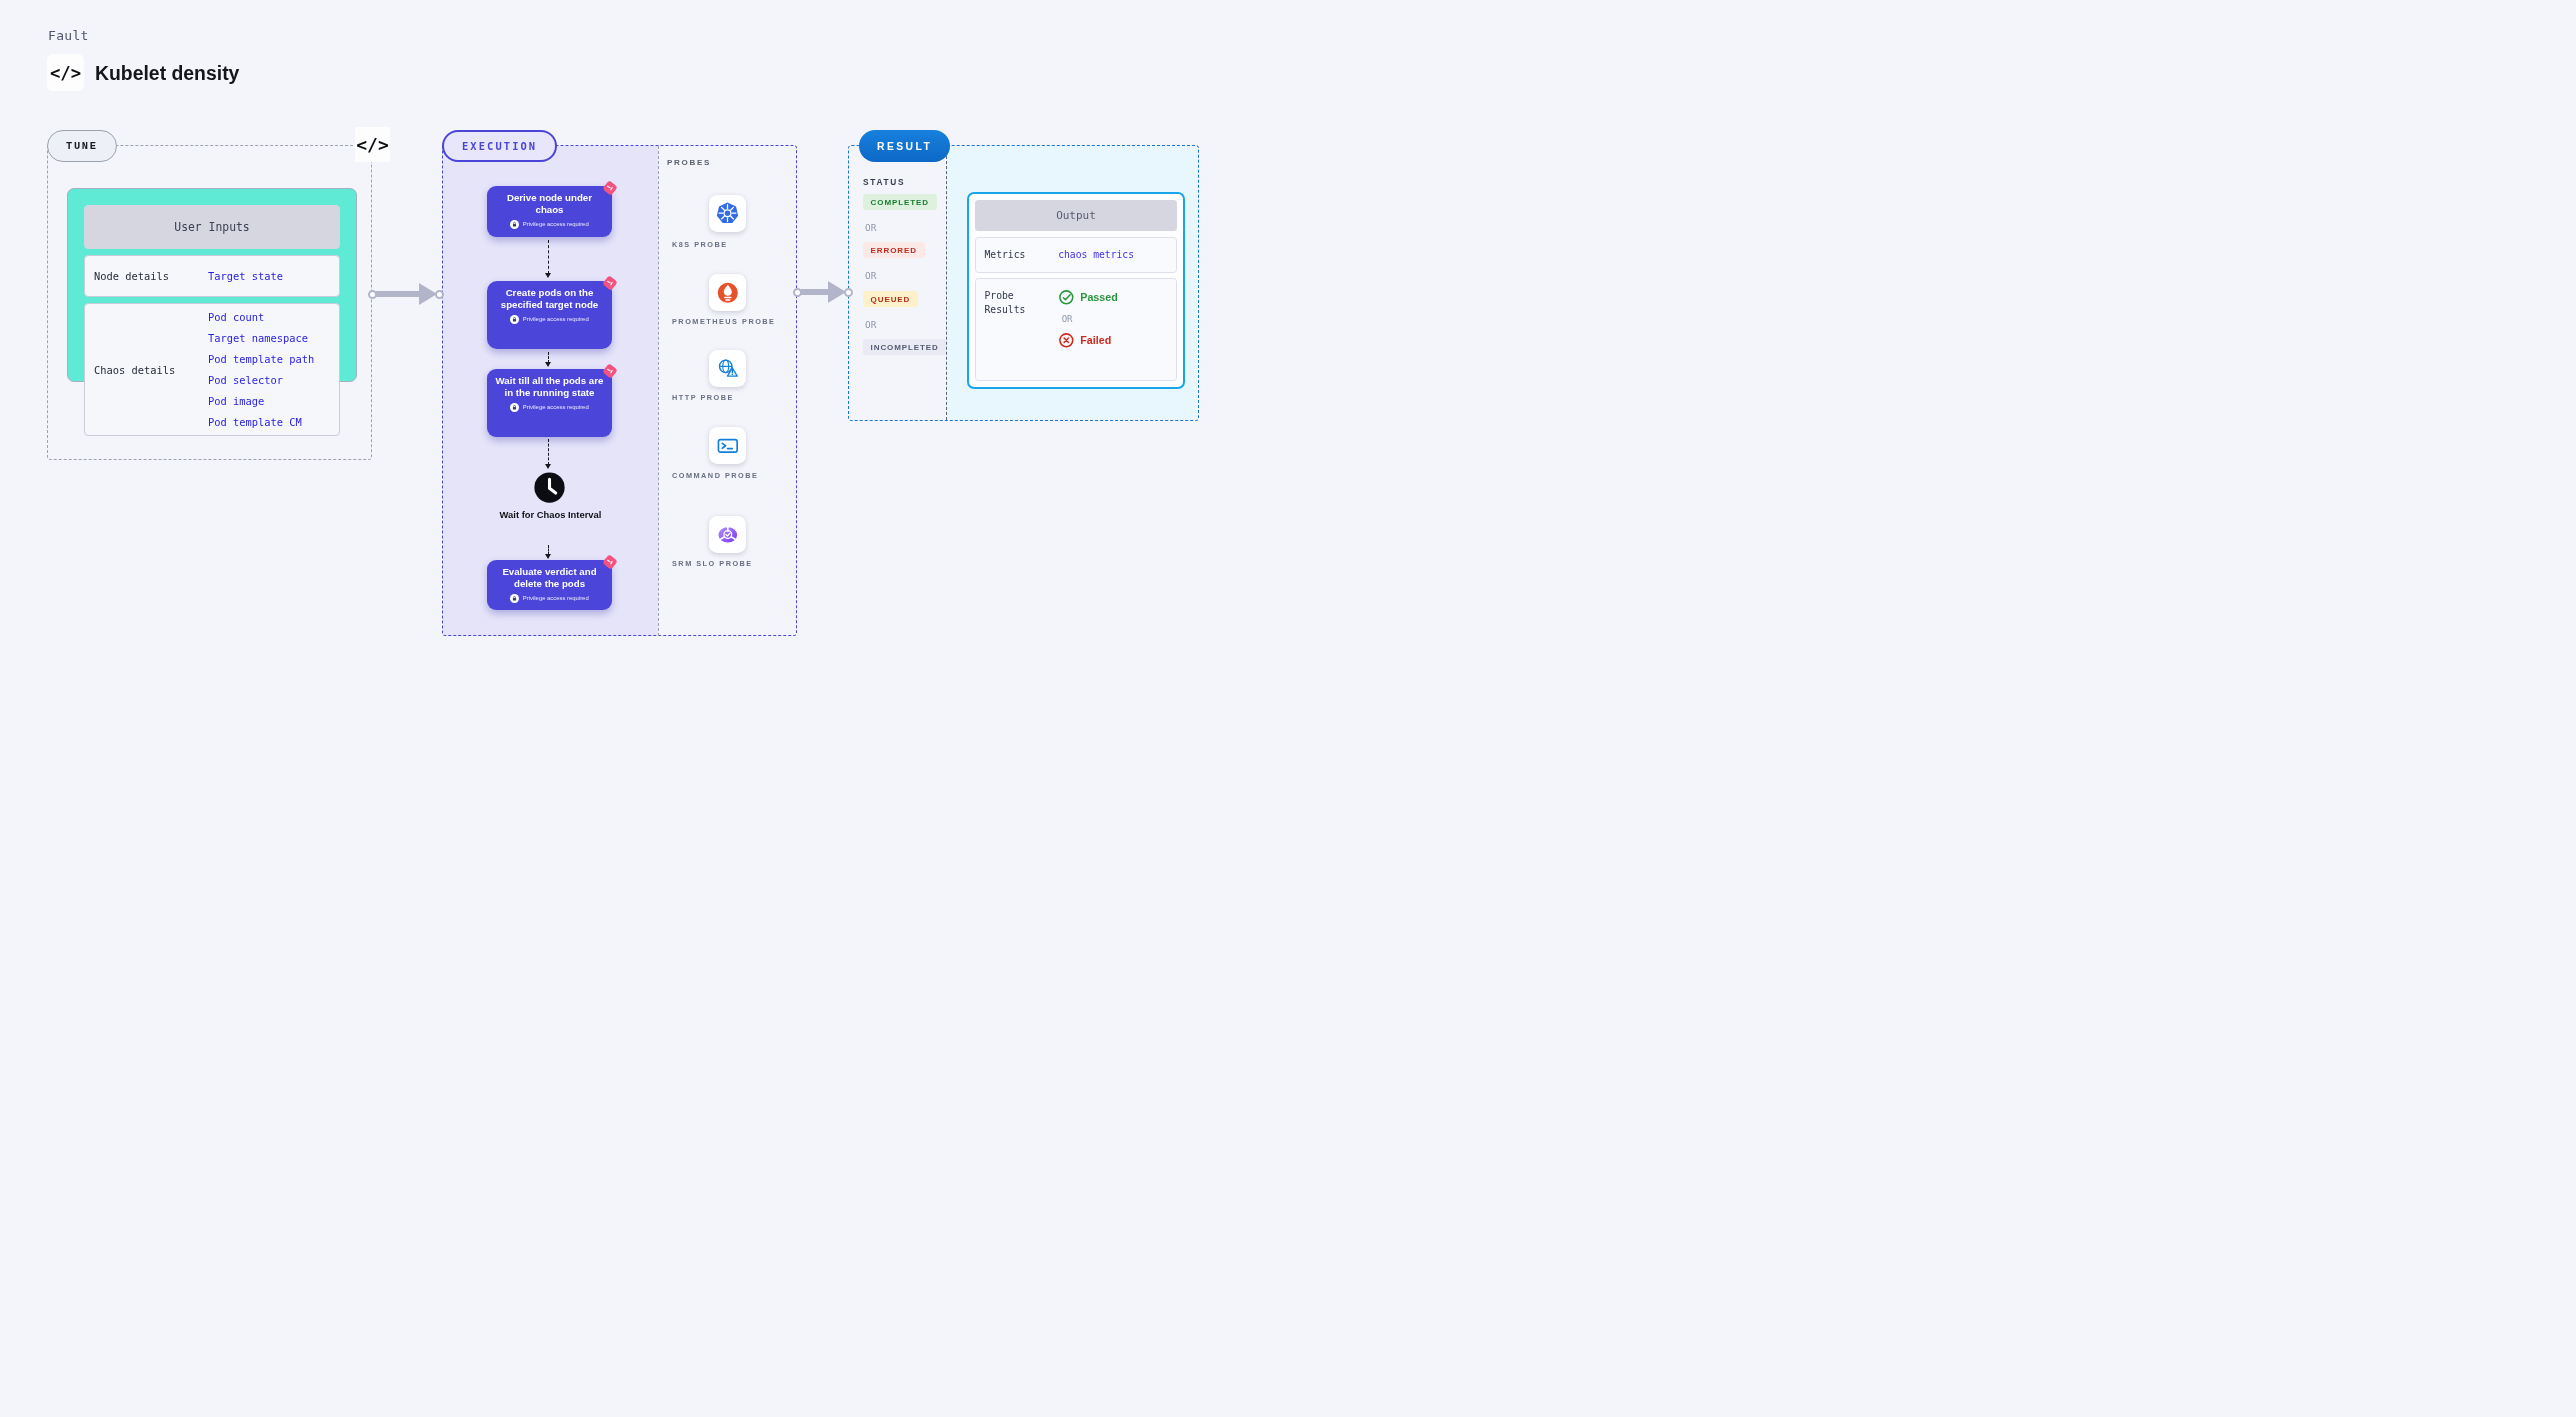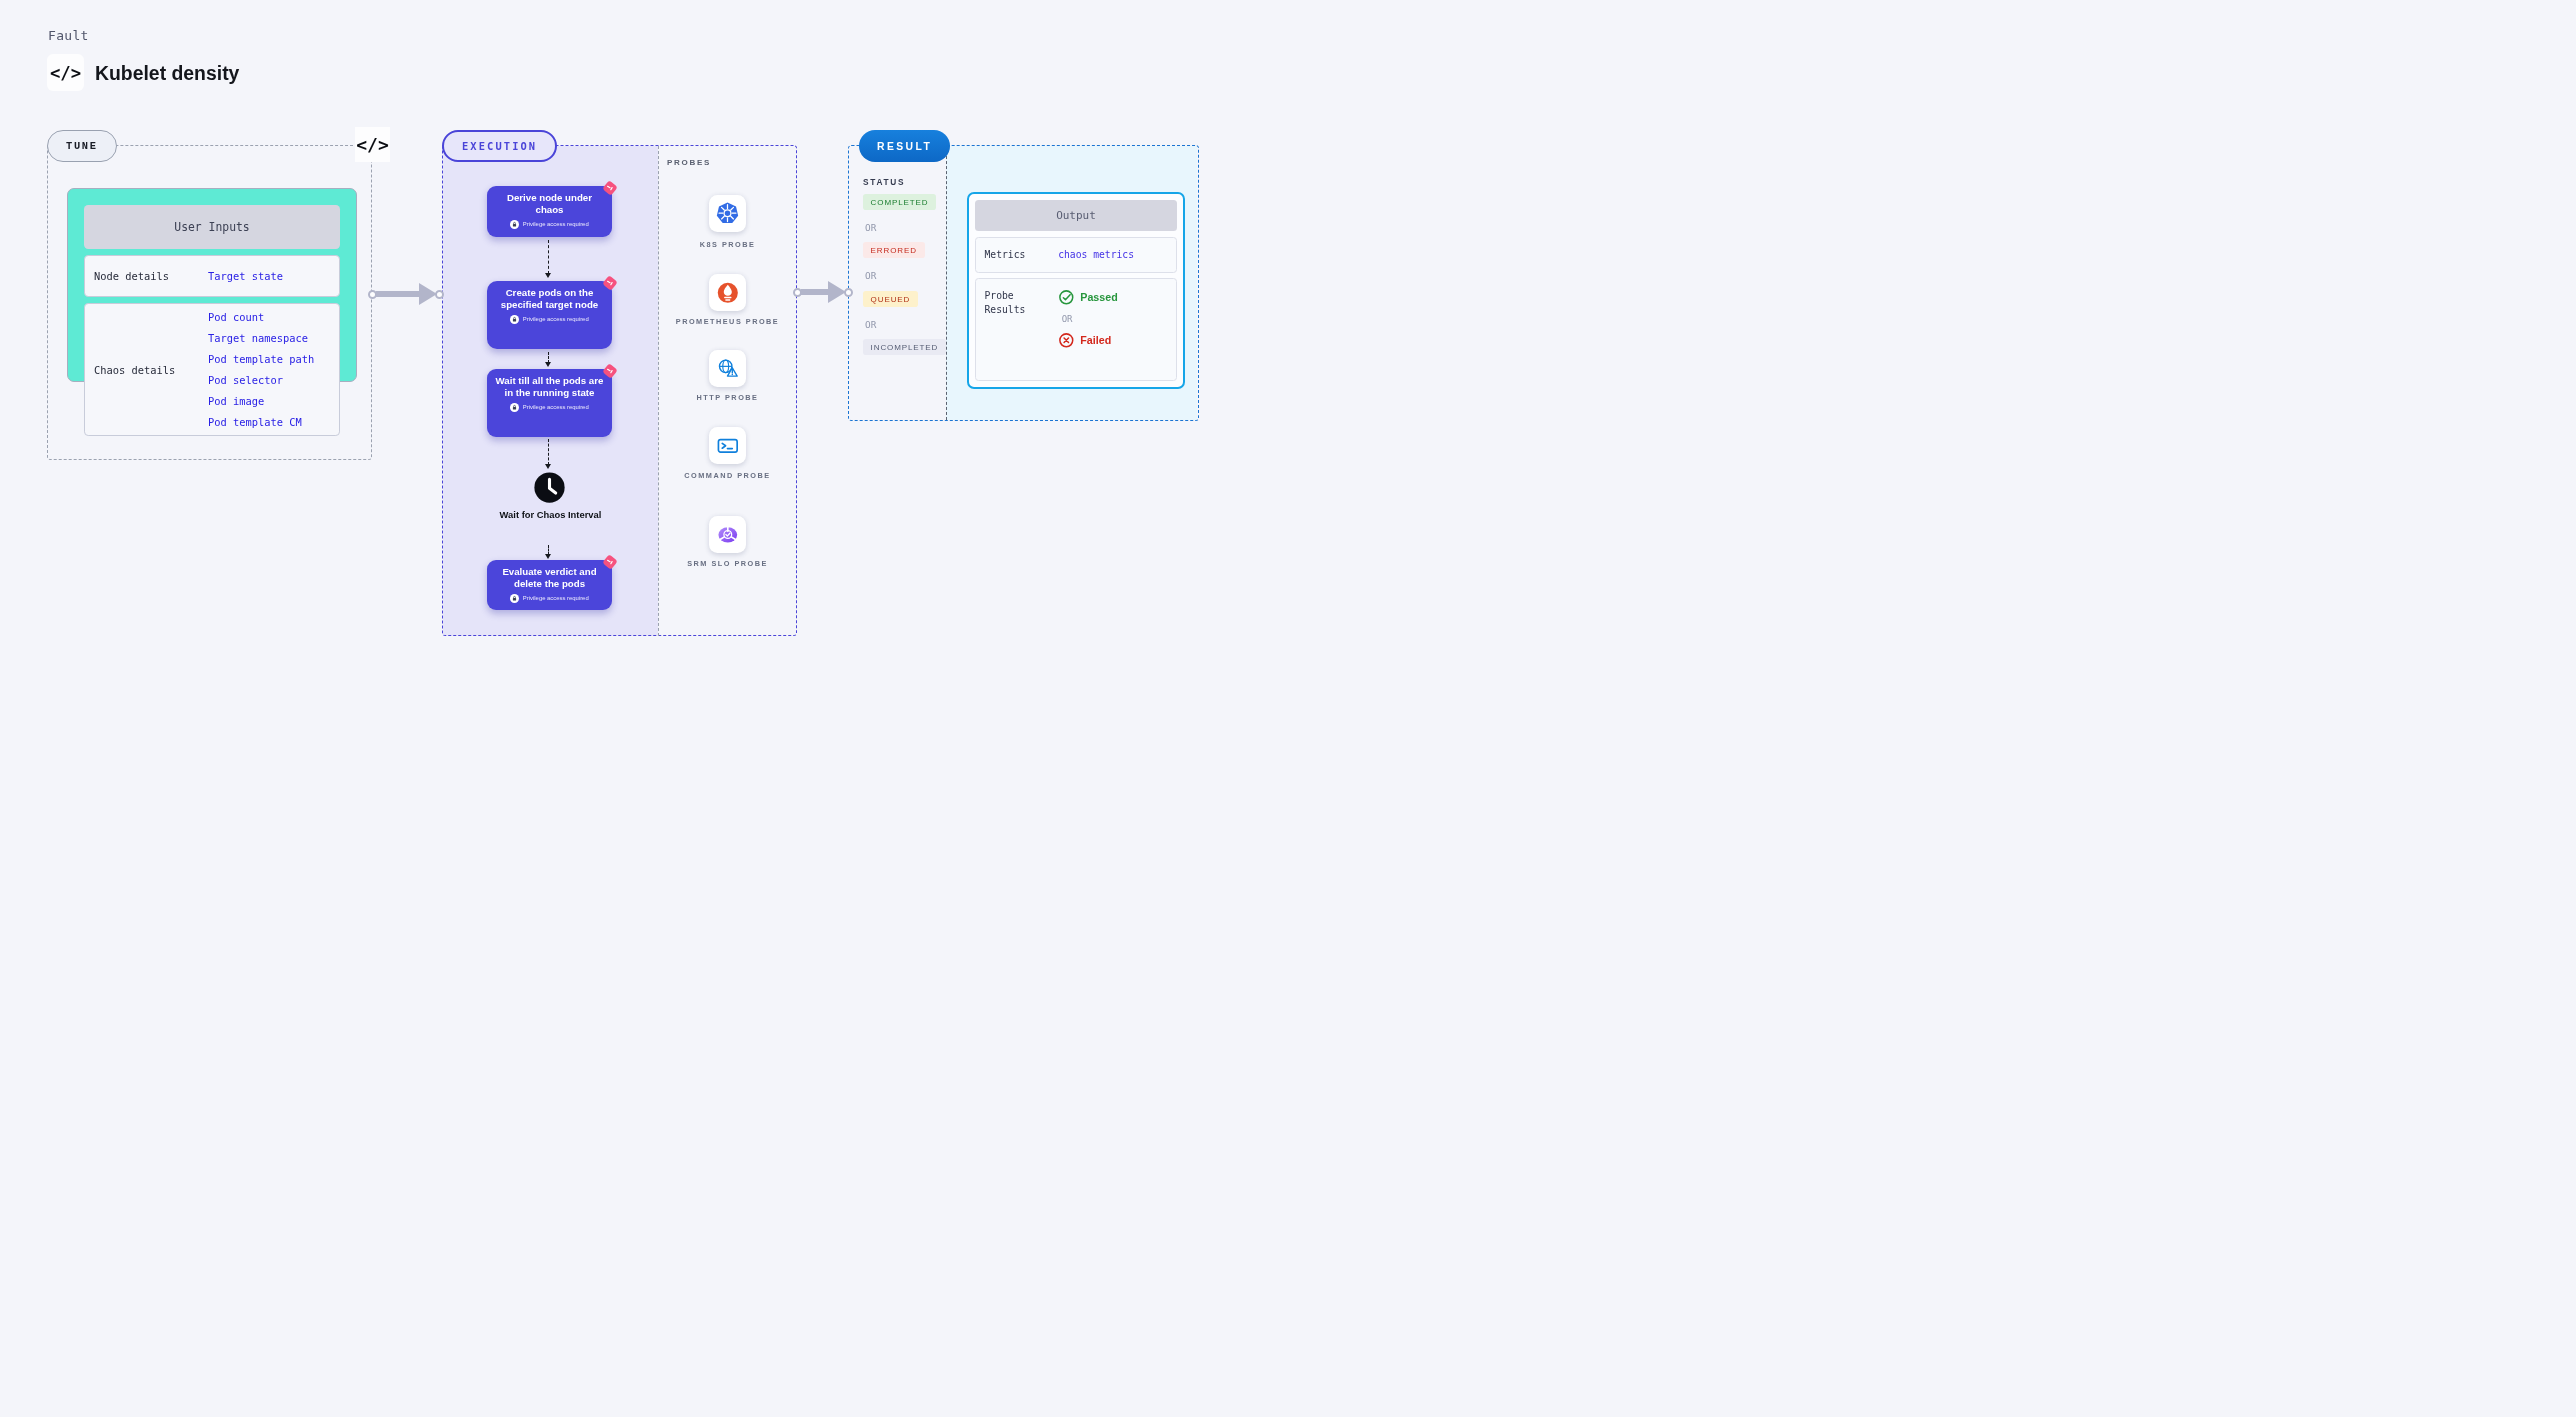--- a/index.html
+++ b/index.html
@@ -79,30 +79,30 @@
             border-top:5.5px solid #17191f; margin-top:-0.7px; }
 
   .clock-wrap { position:absolute; left:533px; top:471px; width:33px; height:33px; }
   .wait-label { position:absolute; left:481px; top:509px; width:139px; text-align:center;
                 font-size:9.4px; font-weight:bold; color:#0e1116; line-height:1.32; }
 
   
   .probe-icon-card { position:absolute; left:709px; width:37px; height:37px; background:#fff;
                      border-radius:8.3px; display:flex; align-items:center; justify-content:center;
                      box-shadow:0 1.4px 4.8px rgba(60,70,110,.20); }
-  .probe-label { position:absolute; left:672px; width:111px; text-align:center; font-size:7.3px;
+  .probe-label { position:absolute; left:672px; width:111px; text-align:left; font-size:7.3px;
                  font-weight:bold; letter-spacing:1.5px; color:#686f82; line-height:1.55; }
 
   
   .cyan-panel { position:absolute; left:946px; top:146px; width:251px; height:274px; background:#e8f6fd; }
   .result-divider { position:absolute; left:946px; top:146px; height:274px; border-left:1px dashed #5c6370; }
   .status-heading { position:absolute; left:863px; top:177px; font-size:8.3px; font-weight:bold;
                     letter-spacing:1.7px; color:#353b4f; }
   .badge { position:absolute; left:863px; display:inline-block; padding:3.5px 7.6px; border-radius:2.8px;
-           font-size:8px; font-weight:normal; letter-spacing:0.9px; }
+           font-size:8px; font-weight:bold; letter-spacing:0.9px; }
   .b-completed  { background:#ddf1de; color:#1a7d2f; }
   .b-errored    { background:#fbe9e8; color:#c42a1d; }
   .b-queued     { background:#fdf1cb; color:#b02f15; }
   .b-incompleted{ background:#e9eaf3; color:#545b72; }
   .or-sep { position:absolute; left:865px; font-family:"DejaVu Sans Mono",monospace; font-size:9.4px;
             color:#9298ac; }
 
   .output-card { position:absolute; left:967px; top:192px; width:218px; height:197px;
                  background:#fcfdff; border:2.1px solid #15a5e8; border-radius:7px; padding:6.2px; }
   .output-header { height:31px; background:#d5d6e0; border-radius:3.5px; display:flex; align-items:center;

